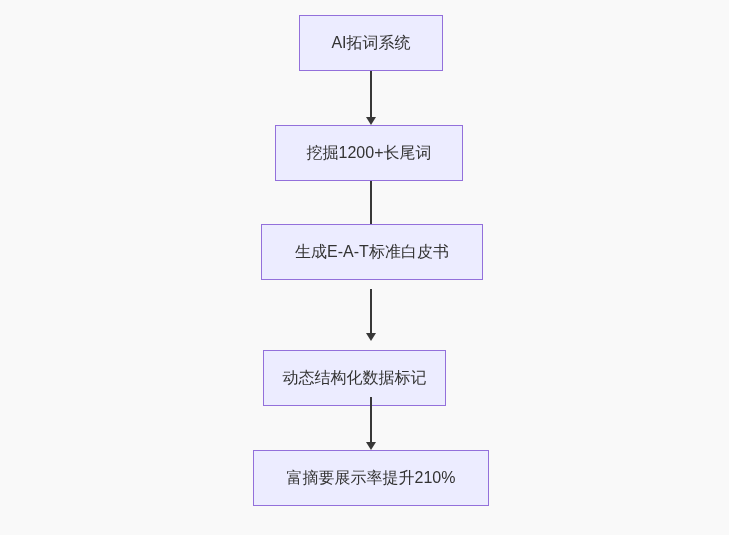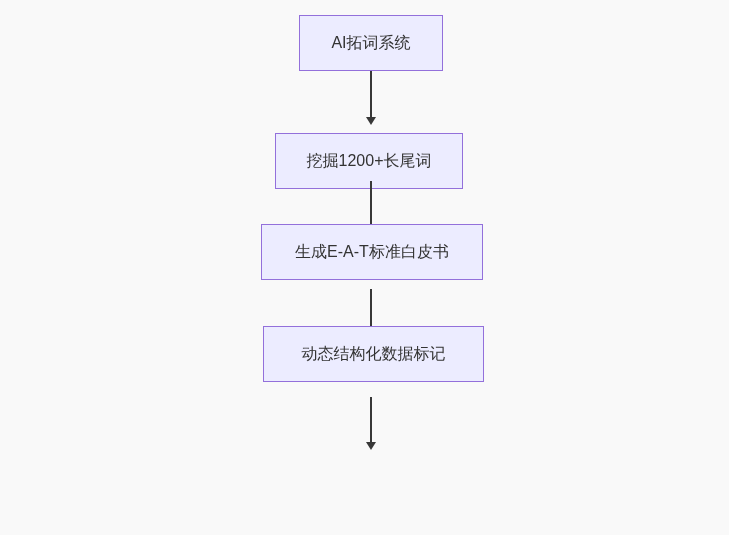--- a/index.html
+++ b/index.html
@@ -52,23 +52,23 @@
     left: 1px;
     bottom: 0;
     width: 0;
     height: 0;
     border-left: 5px solid transparent;
     border-right: 5px solid transparent;
     border-top: 8px solid #383838;
   }
   
   .n0 { left: 299px; top: 15px;  width: 144px; }
-  .n1 { left: 275px; top: 125px; width: 188px; margin-top: 8px; }
+  .n1 { left: 275px; top: 125px; width: 188px; }
   .n2 { left: 261px; top: 224px; width: 222px; }
-  .n3 { left: 263px; top: 326px; width: 221px; }
+  .n3 { left: 263px; top: 350px; width: 183px; }
   .n4 { left: 253px; top: 450px; width: 236px; }
   .a0 { top: 71px;  height: 54px; }
   .a1 { top: 181px; height: 52px; }
   .a2 { top: 289px; height: 52px; }
   .a3 { top: 397px; height: 53px; }
 </style>
 </head>
 <body>
 
 <div class="canvas">
@@ -102,14 +102,17 @@
 
   <div class="node n3">
     <span>动态结构化数据标记</span>
   </div>
 
   <div class="arrow a3">
     <div class="arrow-line"></div>
     <div class="arrow-head"></div>
   </div>
 
+  <div class="node n4">
+    <span>富摘要展示率提升210%</span>
+  </div>
 
 </div>
 
 </body></html>

